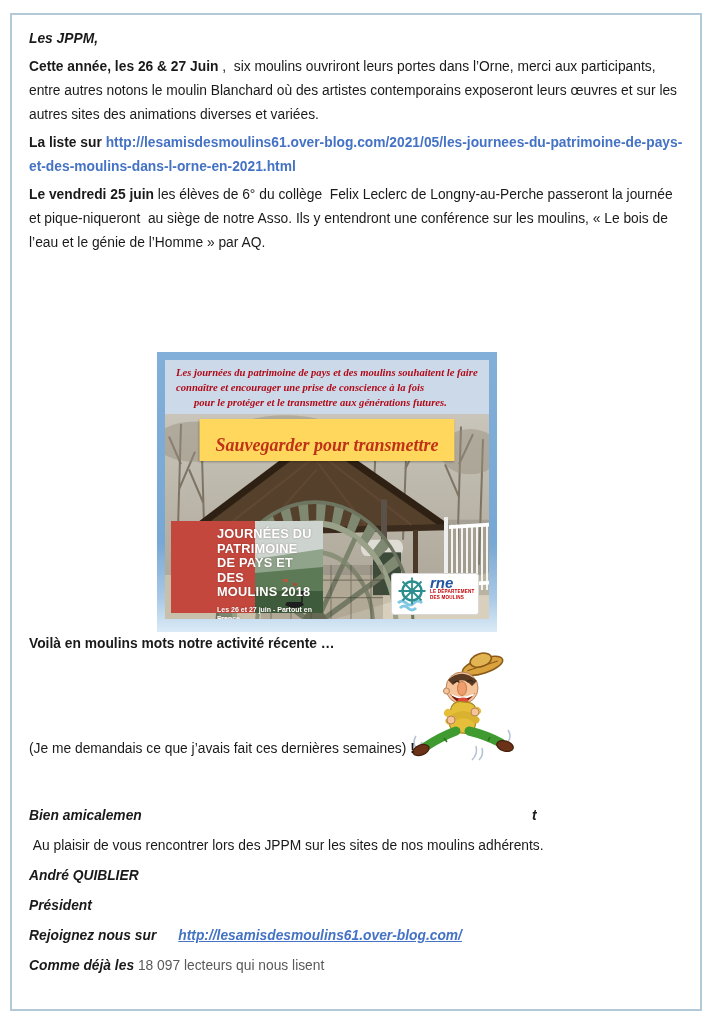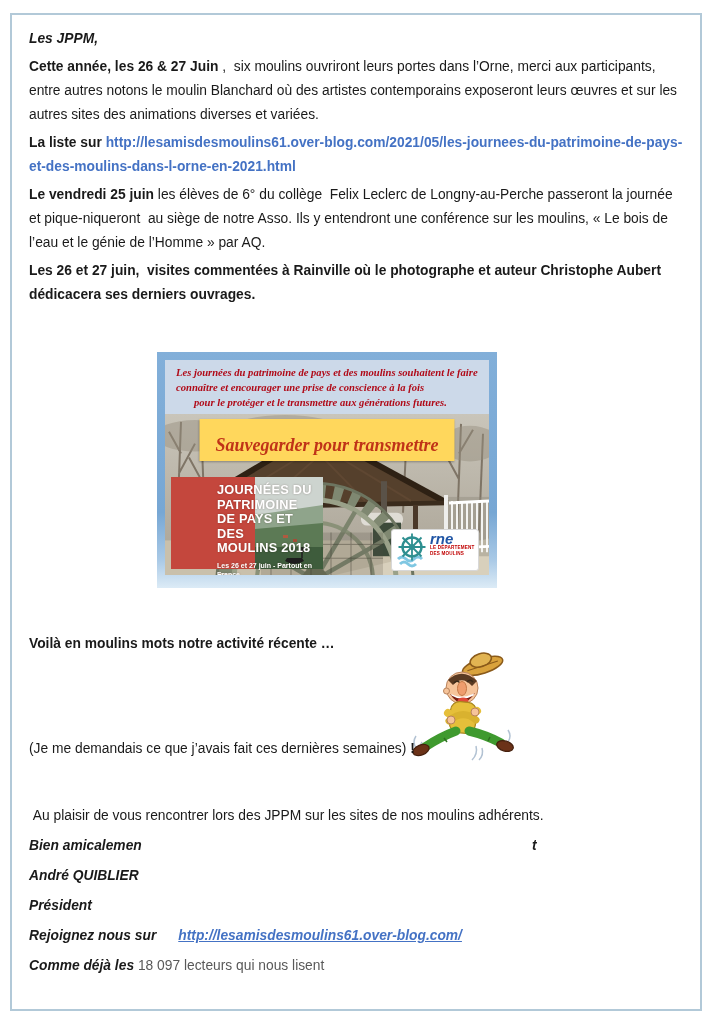--- a/index.html
+++ b/index.html
@@ -16,21 +16,21 @@
   .sec{position:absolute;left:29px;width:656px;}
   .p{margin:0 0 4px;font-size:13.8px;line-height:24px;white-space:pre-wrap;}
   .b{font-weight:700;}
   .i{}
   .bi{font-weight:700;font-style:italic;}
   .gray{color:var(--text_gray);}
   a.link1{color:var(--link_blue);font-weight:700;text-decoration:none;cursor:pointer;}
   a.link2{color:var(--link_blue);font-weight:700;font-style:italic;
           text-decoration:underline;margin-left:22px;cursor:pointer;}
   
-  .poster{position:absolute;left:157px;top:352px;width:340px;height:236px;margin:0;
+  .poster{position:absolute;left:157px;top:352px;width:340px;height:280px;margin:0;
      background:linear-gradient(180deg,#82afd9 0%,#77a7d4 68%,#a9c9e6 88%,#dcebf6 100%);
      padding:8px 8px 13px;box-sizing:border-box;display:flex;flex-direction:column;}
   .poster-banner{background:var(--banner_bg);color:var(--poster_red);
      font-family:"Liberation Serif",serif;font-style:italic;font-weight:700;
      font-size:10.6px;line-height:15px;padding:5px 4px 4px 11px;}
   .poster-banner .l3{padding-left:18px;}
   .poster-photo{position:relative;flex:1;overflow:hidden;background:#b6b0a2;}
   .poster-photo>svg{position:absolute;inset:0;}
   .ribbon{position:absolute;top:5px;left:50%;transform:translateX(-50%);
      background:var(--ribbon_yellow);color:var(--ribbon_red);
@@ -63,21 +63,20 @@
 </head>
 <body>
 
 <div class="page-frame"></div>
 
 <section class="sec" style="top:27px;">
   <p class="p bi">Les JPPM,</p>
   <p class="p"><span class="b">Cette année, les 26 &amp; 27 Juin</span><span> ,  six moulins ouvriront leurs portes dans l’Orne, merci aux participants, entre autres notons le moulin Blanchard où des artistes contemporains exposeront leurs œuvres et sur les autres sites des animations diverses et variées.</span></p>
   <p class="p"><span class="b">La liste sur </span><a class="link1">http://lesamisdesmoulins61.over-blog.com/2021/05/les-journees-du-patrimoine-de-pays-et-des-moulins-dans-l-orne-en-2021.html</a></p>
   <p class="p"><span class="b">Le vendredi 25 juin</span><span> les élèves de 6° du collège  Felix Leclerc de Longny-au-Perche passeront la journée et pique-niqueront  au siège de notre Asso. Ils y entendront une conférence sur les moulins, « Le bois de l’eau et le génie de l’Homme » par AQ.</span></p>
-  <p class="p b">Les 26 et 27 juin,  visites commentées à Rainville où le photographe et auteur Christophe Aubert dédicacera ses derniers ouvrages.</p>
 </section>
 
 <figure class="poster">
   <div class="poster-banner">
     <div>Les journées du patrimoine de pays et des moulins souhaitent le faire</div>
     <div>connaître et encourager une prise de conscience à la fois</div>
     <div class="l3">pour le protéger et le transmettre aux générations futures.</div>
   </div>
   <div class="poster-photo">
     <svg viewBox="0 0 324 163" width="100%" height="100%" preserveAspectRatio="none">
@@ -233,19 +232,19 @@
     <ellipse cx="11" cy="100" rx="8.5" ry="5" fill="#6b3218" stroke="#45200e" stroke-width="1.2" transform="rotate(-22 11 100)"></ellipse>
     <ellipse cx="95" cy="96" rx="8.5" ry="5" fill="#6b3218" stroke="#45200e" stroke-width="1.2" transform="rotate(16 95 96)"></ellipse>
   </g>
 </svg>
 
 <section class="sec" style="top:737px;">
   <p class="p"><span class="i">(Je me demandais ce que j’avais fait ces dernières semaines)</span><span class="b"> !</span></p>
 </section>
 
 <section class="sec" style="top:806px;">
+  <p class="cl bi sig-row"><span>Bien amicalemen</span><span class="t-far">t</span></p>
   <p class="cl"> Au plaisir de vous rencontrer lors des JPPM sur les sites de nos moulins adhérents.</p>
-  <p class="cl bi sig-row"><span>Bien amicalemen</span><span class="t-far">t</span></p>
   <p class="cl bi">André QUIBLIER</p>
   <p class="cl bi">Président</p>
   <p class="cl"><span class="bi">Rejoignez nous sur</span><a class="link2">http://lesamisdesmoulins61.over-blog.com/</a></p>
   <p class="cl"><span class="bi">Comme déjà les</span><span class="gray"> 18 097 lecteurs qui nous lisent</span></p>
 </section>
 
 </body></html>

